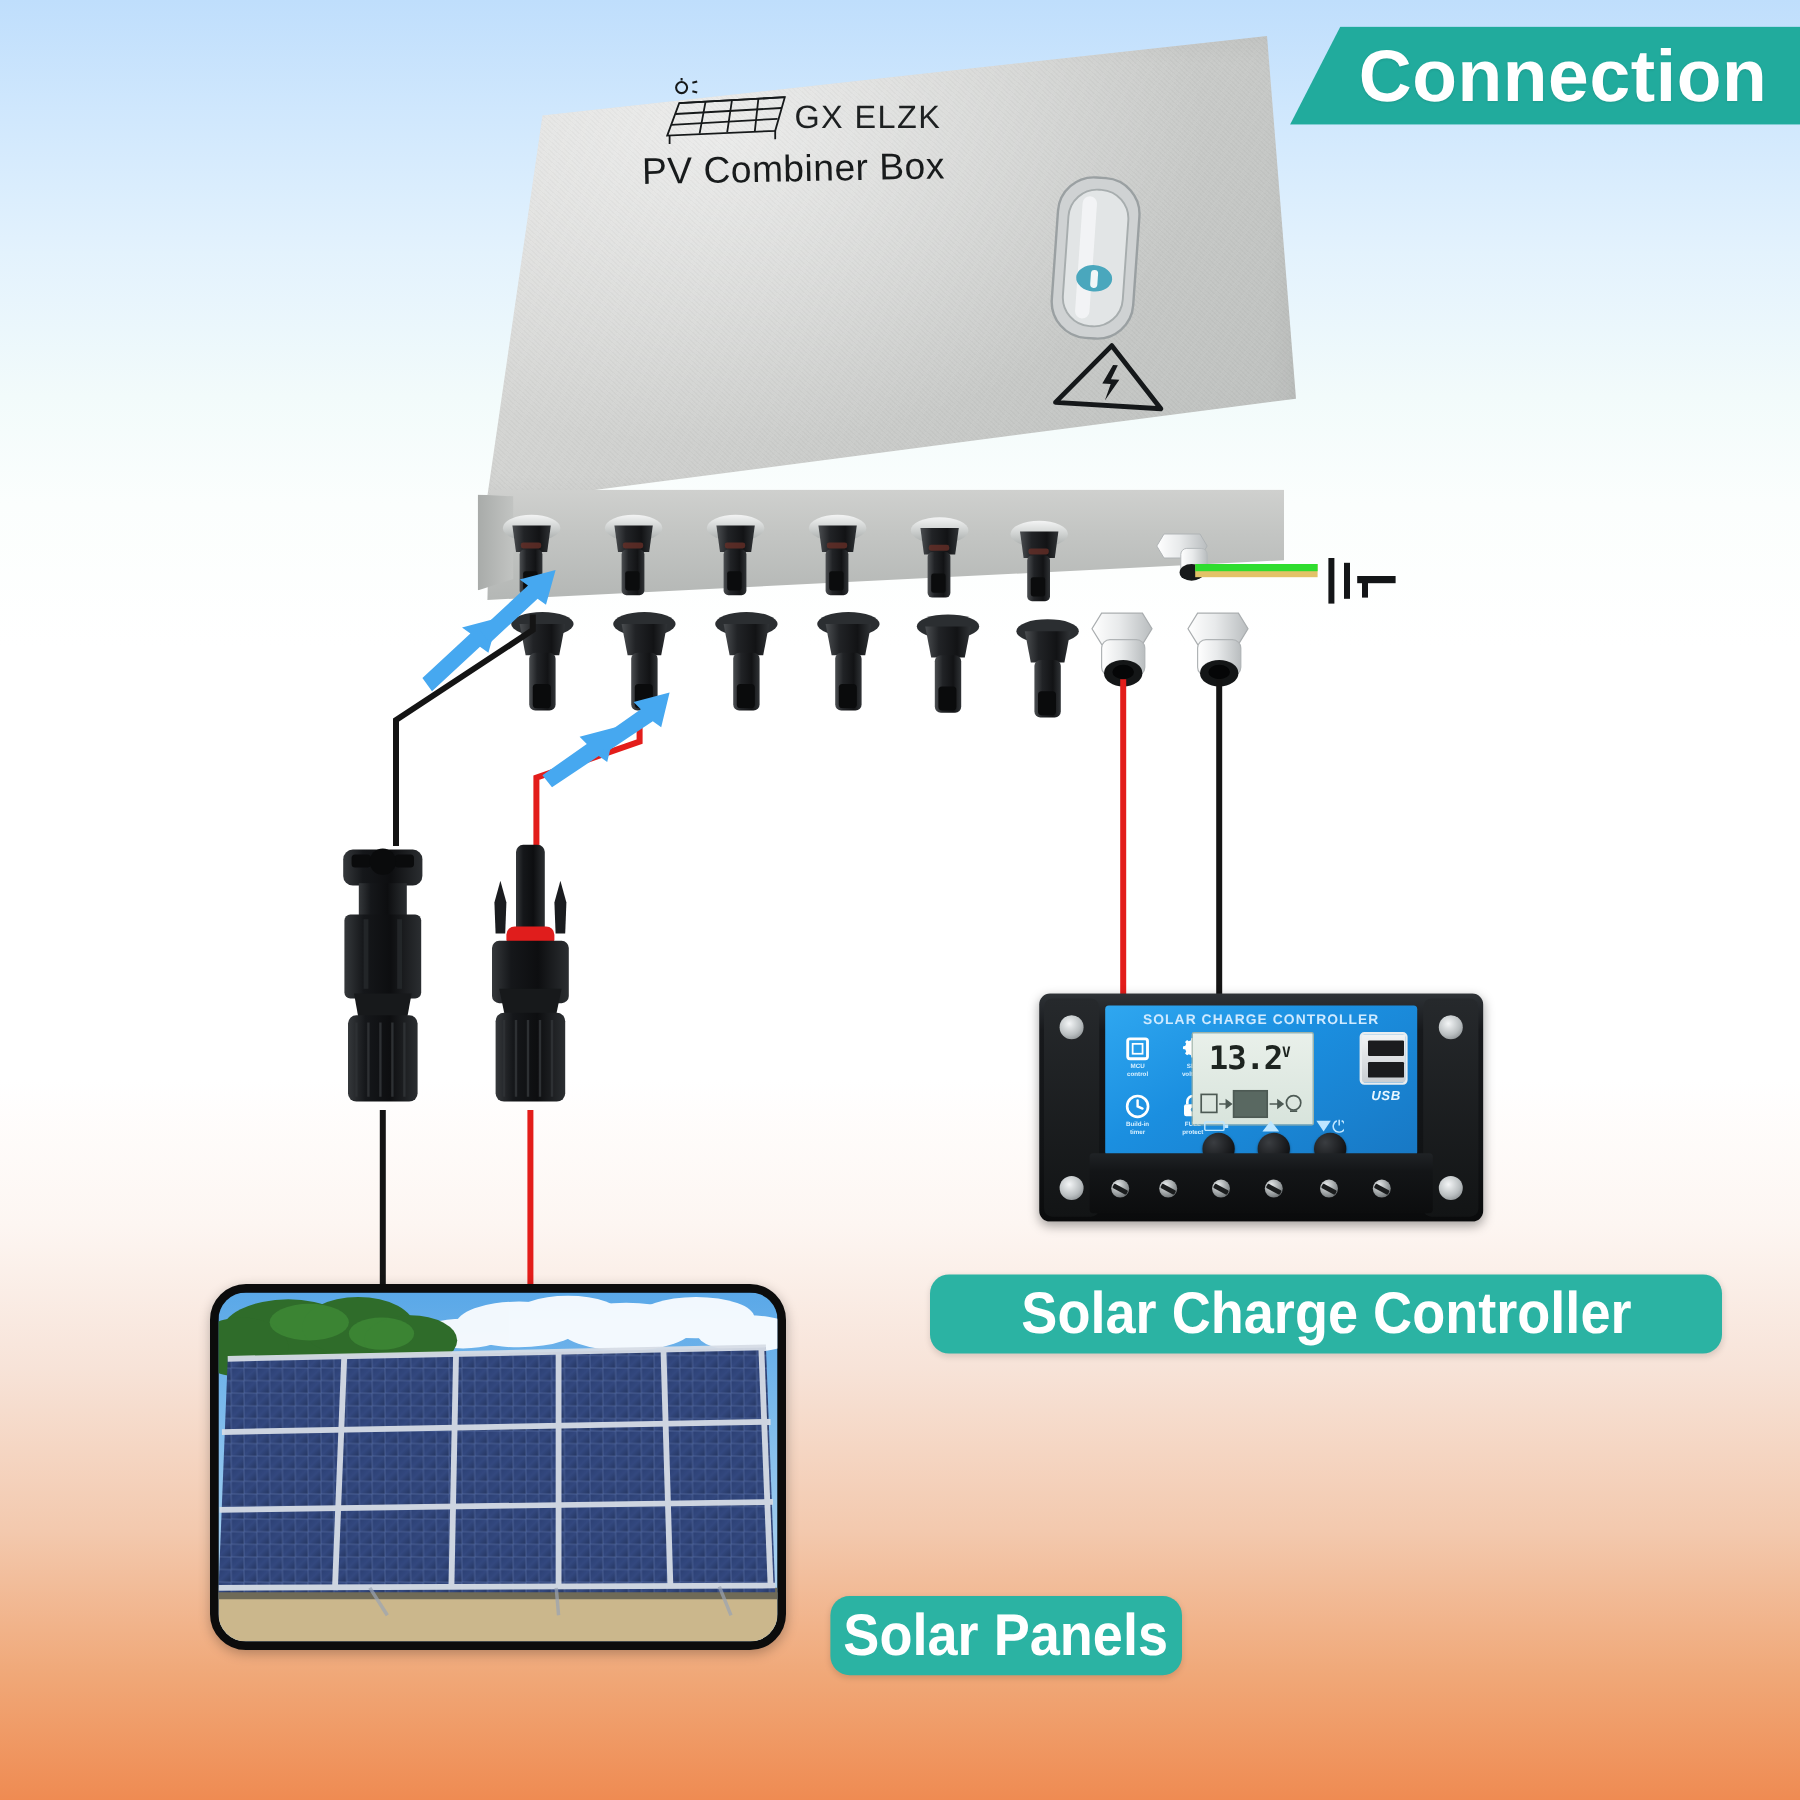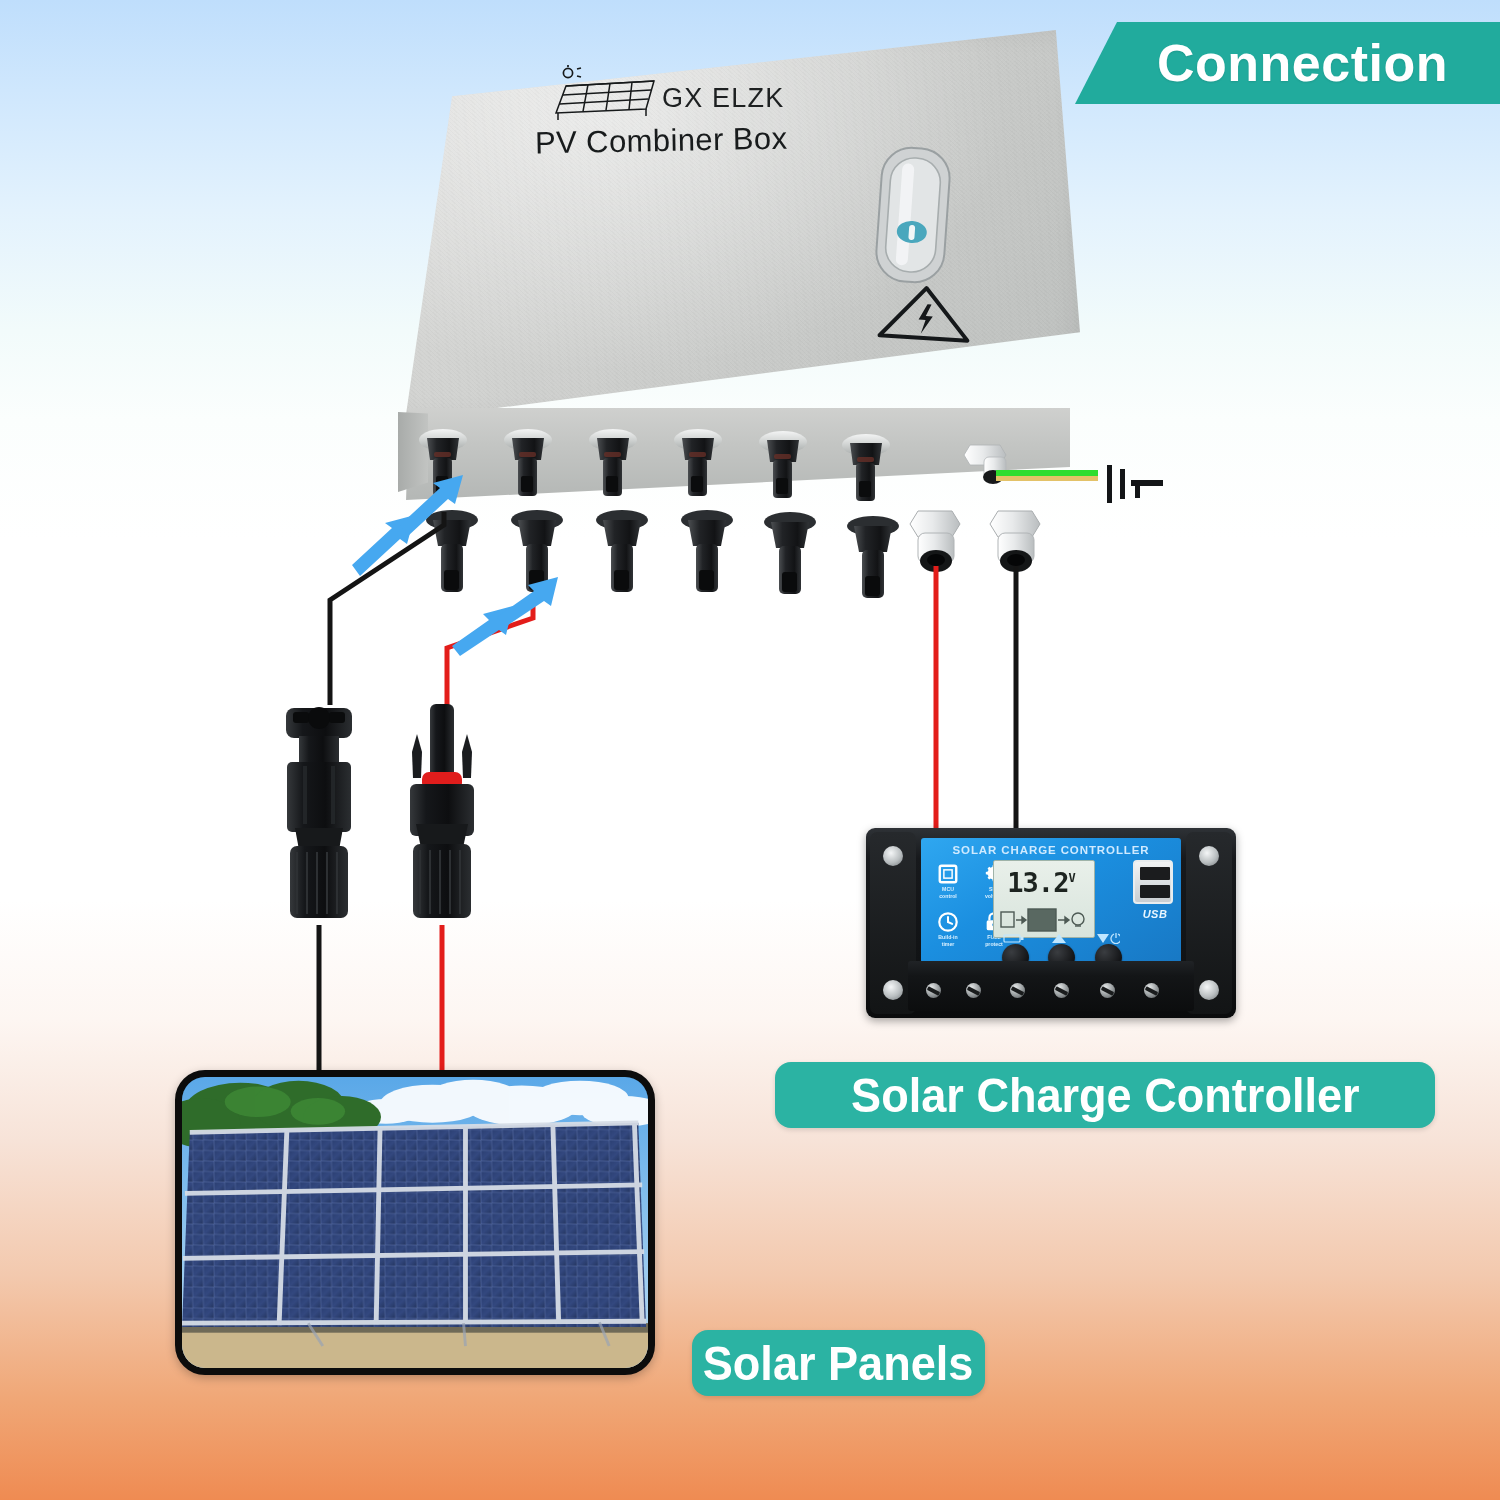--- a/index.html
+++ b/index.html
@@ -18,21 +18,21 @@
 
   
   #connection-banner {
     left: 1075px; top: 22px; width: 425px; height: 82px;
     background: #21ab9d;
     clip-path: polygon(42px 0, 100% 0, 100% 100%, 0 100%);
     display: flex; align-items: center; justify-content: center;
     padding-left: 30px;
   }
   #connection-banner .txt {
-    color: #ffffff; font-size: 52px; font-weight: bold;
+    color: #ffffff; font-size: 61px; font-weight: bold;
     letter-spacing: 0.5px; white-space: nowrap;
     text-shadow: 0 1px 2px rgba(0,0,0,0.10);
   }
 
   
   .pill {
     background: #2bb3a3; border-radius: 16px;
     display: flex; align-items: center; justify-content: center;
     box-shadow: 0 2px 5px rgba(0,0,0,0.13);
   }

